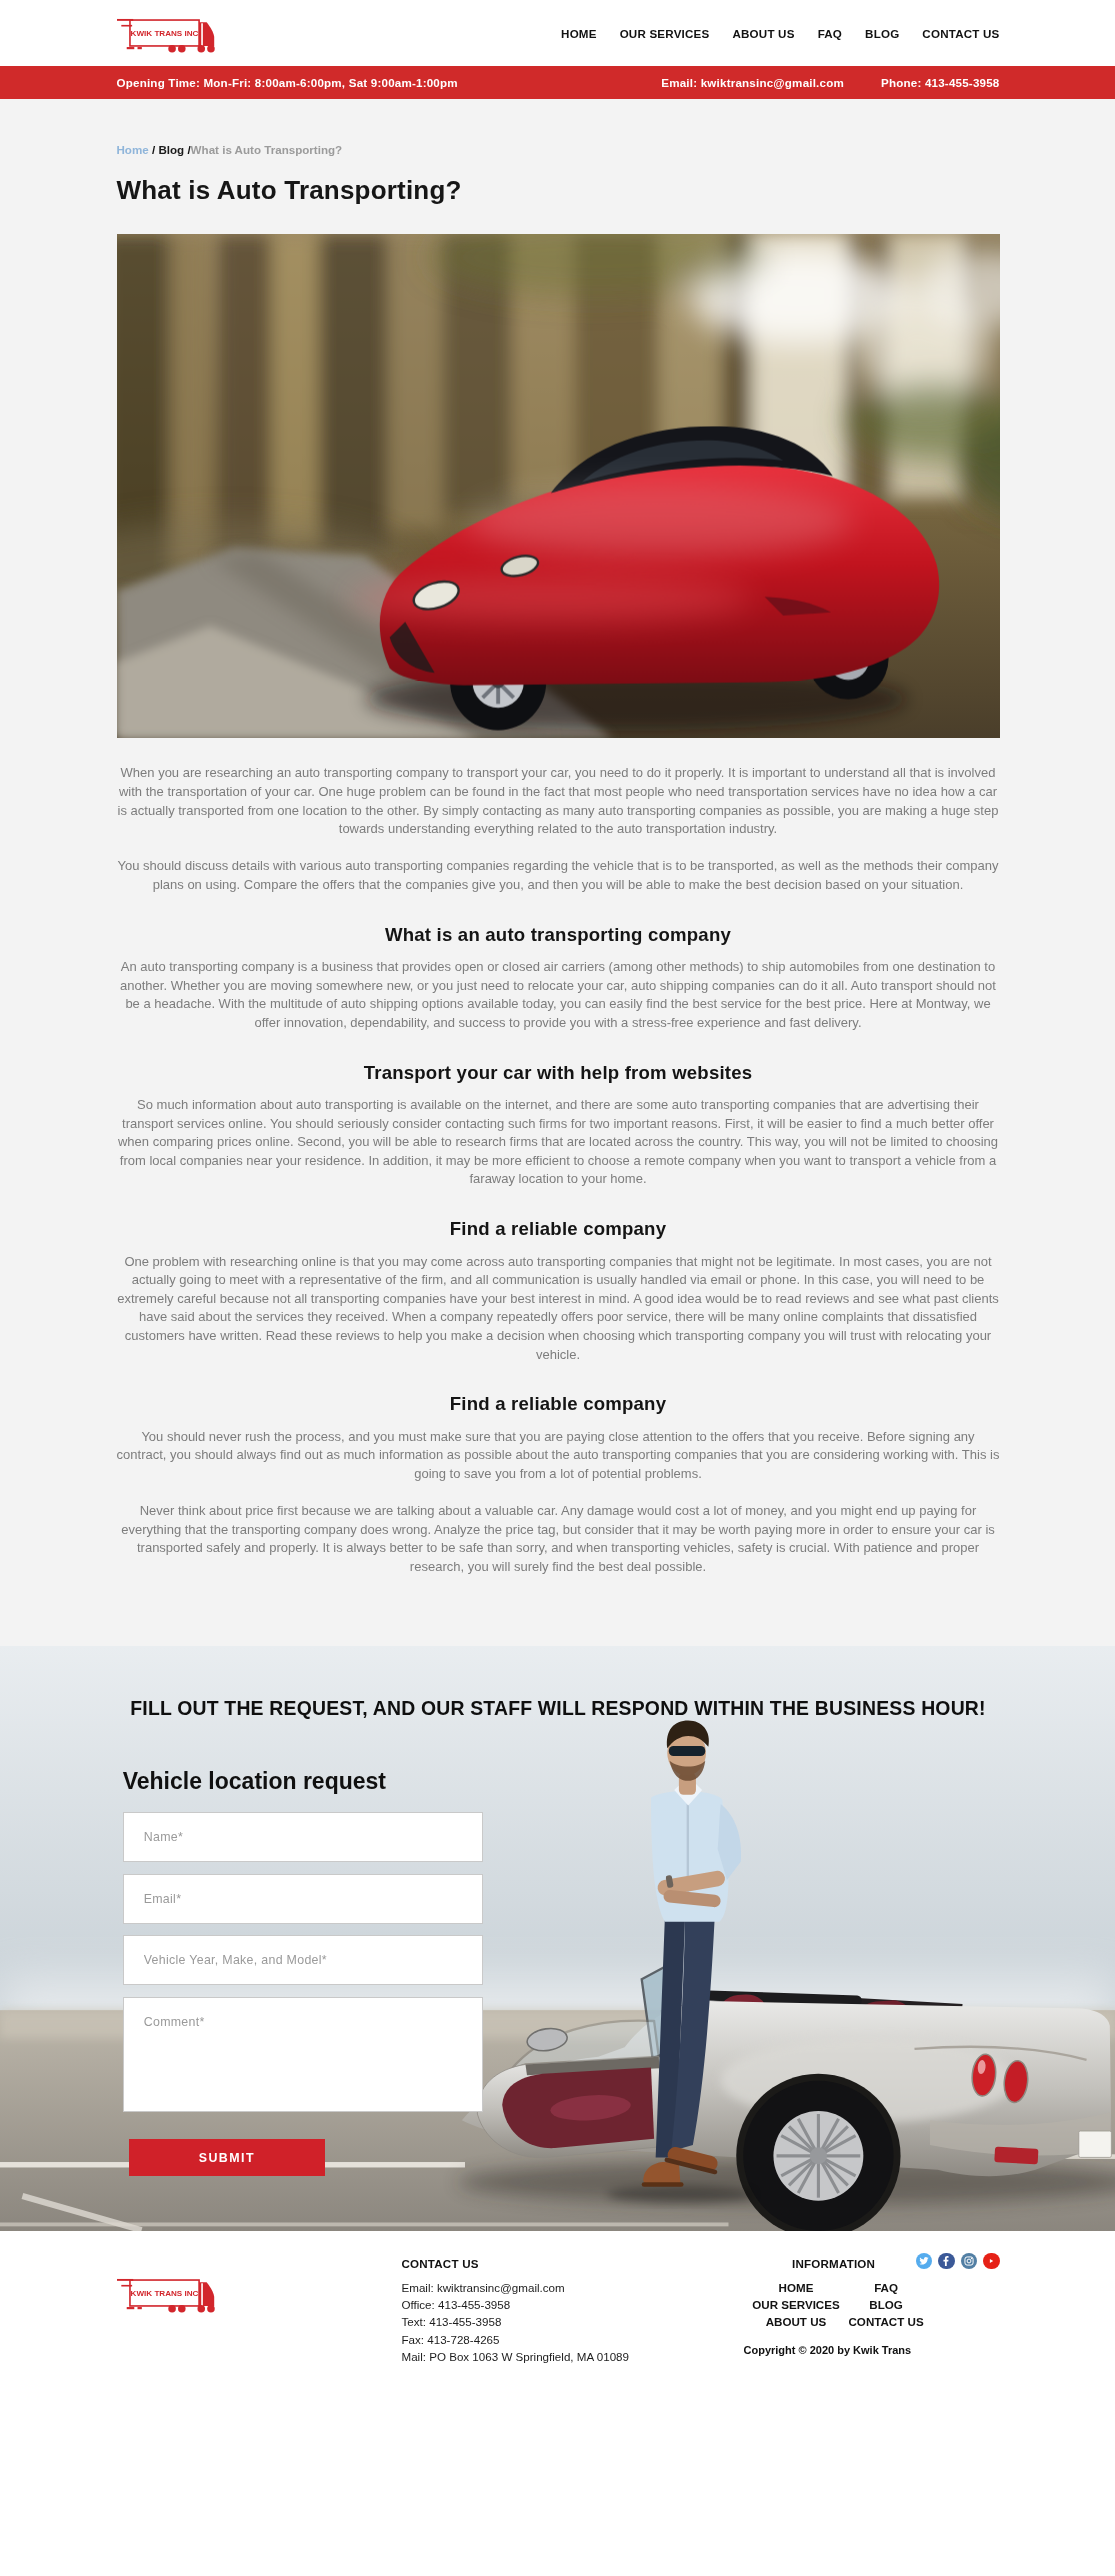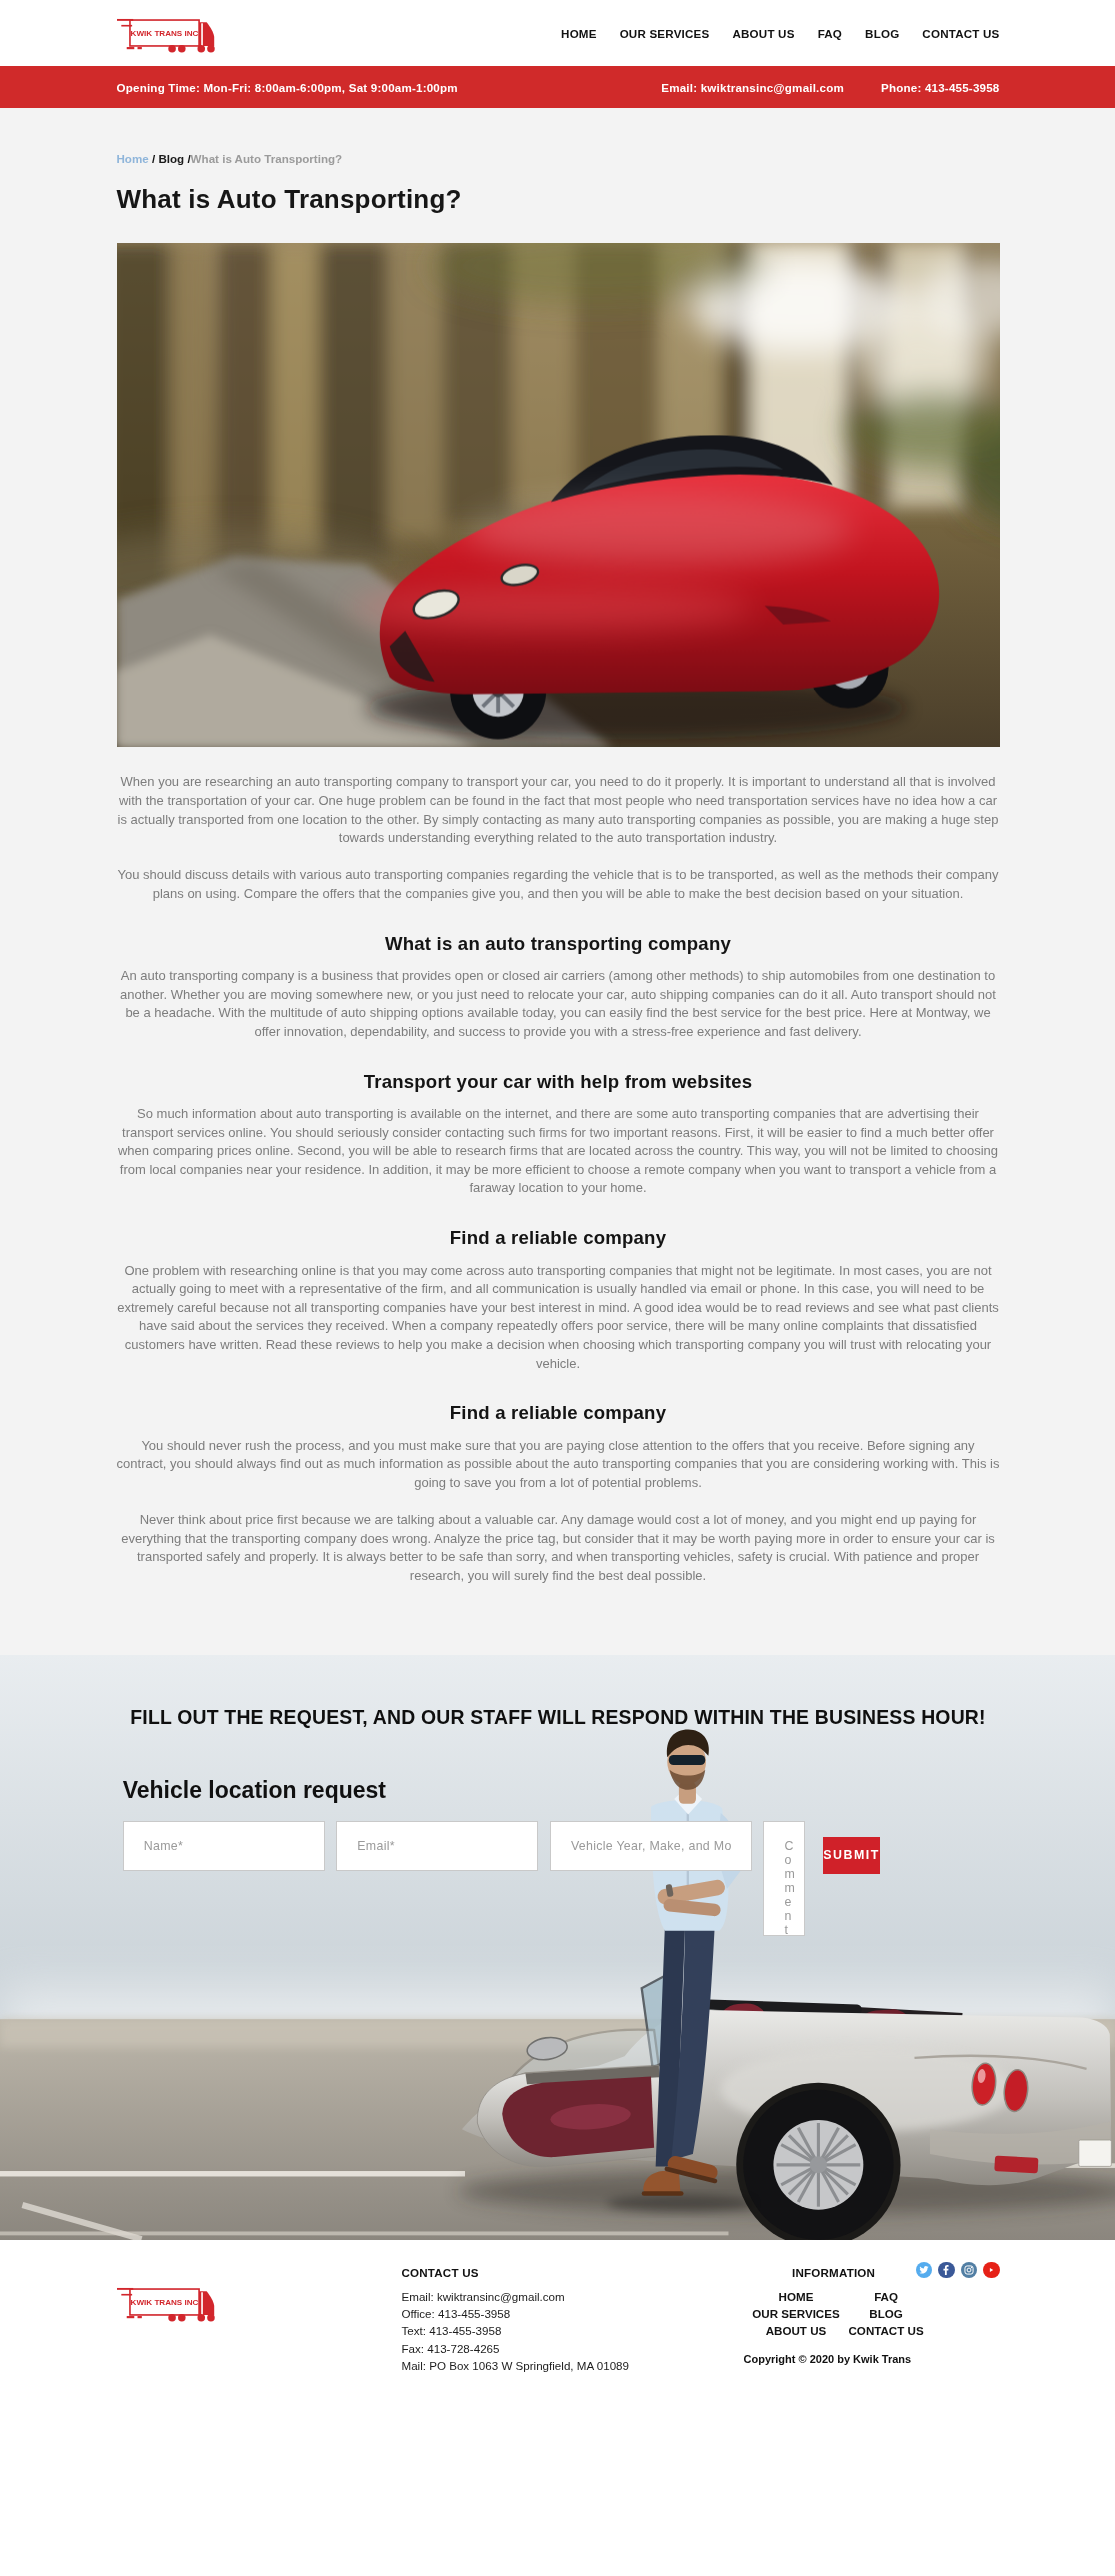--- a/index.html
+++ b/index.html
@@ -7,21 +7,21 @@
   .container { width:883px; margin:0 auto; }
 
   
   .site-header { height:66px; background:#ffffff; display:flex; align-items:center; }
   .site-header .container { display:flex; align-items:center; }
   .logo-svg { display:block; }
   .main-nav { margin-left:auto; display:flex; gap:23px; }
   .main-nav a { text-decoration:none; color:#121212; font-size:11.6px; font-weight:700; letter-spacing:0.2px; }
 
   
-  .info-bar { height:42px; background:#d02a2a; color:#fff; display:flex; align-items:center; }
+  .info-bar { height:33px; background:#d02a2a; color:#fff; display:flex; align-items:center; }
   .info-bar .container { display:flex; align-items:center; font-size:11.6px; font-weight:700; letter-spacing:0.2px; }
   .info-bar .ib-email { margin-left:auto; }
   .info-bar .ib-phone { margin-left:37px; }
 
   
   .article-section { background:#f3f3f3; padding-bottom:51px; }
   .breadcrumb { padding-top:44px; font-size:11.6px; font-weight:700; color:#9b9b9b; }
   .breadcrumb .bc-home { color:#8fb5da; text-decoration:none; }
   .breadcrumb .bc-sep { color:#111; }
   .breadcrumb .bc-blog { color:#1a1a1a; text-decoration:none; }
@@ -32,21 +32,21 @@
   .article-body { padding-top:26px; color:#7d7d7d; font-size:13px; line-height:18.6px;text-align:center; }
   .article-body p { margin-bottom:18.6px; }
   .article-body h2 { font-size:18.6px; font-weight:700; color:#141414; margin:31px 0 14px; letter-spacing:0.2px; }
 
   
   .request-section { position:relative; height:585px; overflow:hidden; }
   .request-bg { position:absolute; inset:0; width:1116px; height:585px; }
   .request-content { position:relative; z-index:2; }
   .request-banner { padding-top:51px; text-align:center; font-size:19.4px; font-weight:700; color:#0f0f0f; letter-spacing:0.2px; }
   .vl-title { margin:48px 0 0 6.2px; font-size:23px; font-weight:600; color:#101010; }
-  .vform { margin:17px 0 0 6.2px; width:360px; display:flex; flex-direction:row; gap:11.6px; }
+  .vform { margin:17px 0 0 6.2px; width:360px; display:flex; flex-direction:column; gap:11.6px; }
   .vform input, .vform textarea { width:360px; border:0.8px solid #c9c9c9; background:#ffffff; font-family:"Liberation Sans",sans-serif; font-size:12.4px; color:#444; letter-spacing:0.3px; outline:none; }
   .vform input { height:50px; padding:0 20px; }
   .vform textarea { height:115px; padding:17px 20px; resize:none; }
   .vform ::placeholder { color:#9a9a9a; opacity:1; }
   .submit-btn { margin:15.5px 0 0 6.2px; width:196px; height:37px; background:#d02129; border:none; color:#ffffff; font-family:"Liberation Sans",sans-serif; font-size:12.4px; font-weight:700; letter-spacing:1.5px; cursor:pointer; }
 
   
   .site-footer { background:#ffffff; height:156px; }
   .site-footer .container { position:relative; height:156px; }
   .f-logo { position:absolute; left:0; top:37px; }

